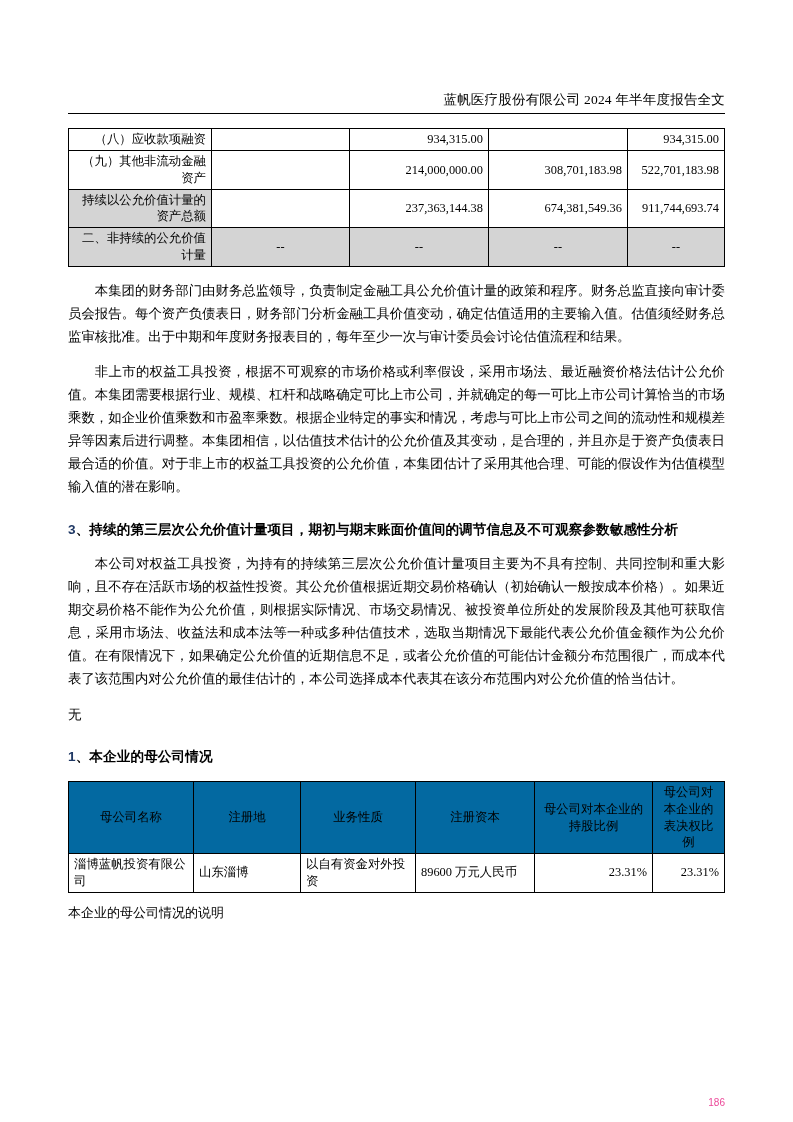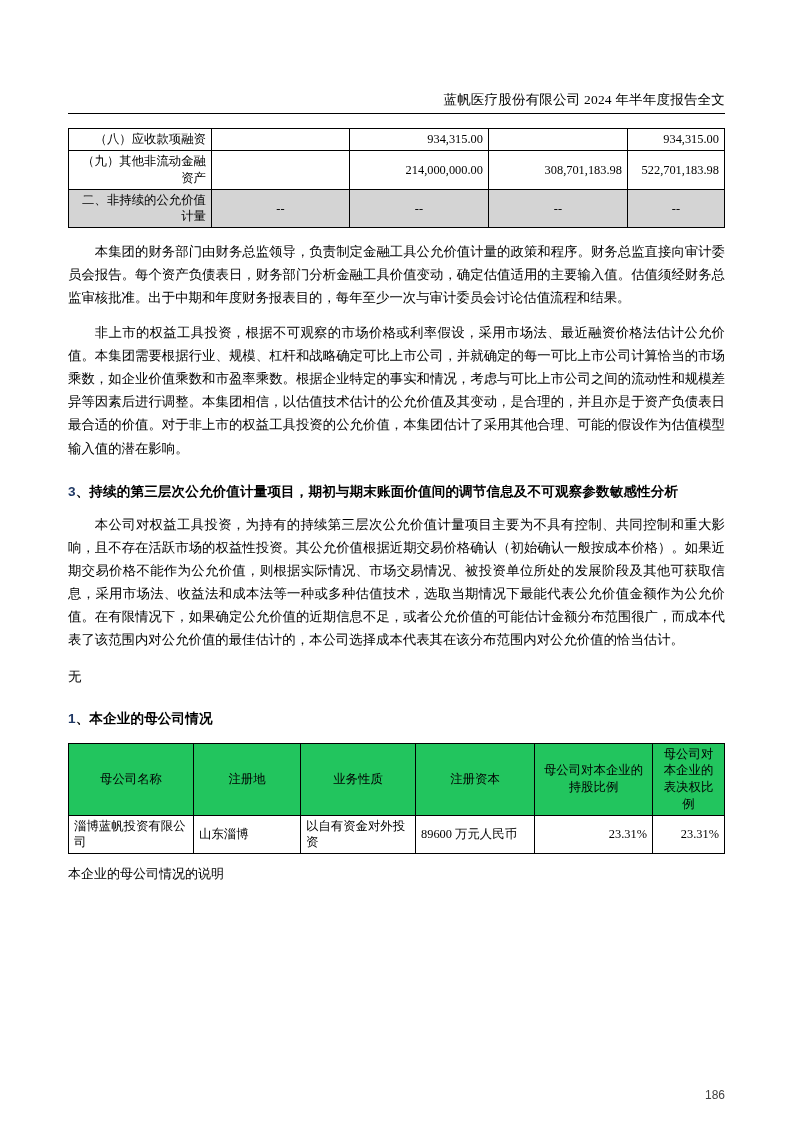--- a/index.html
+++ b/index.html
@@ -62,21 +62,21 @@
     text-align: right;
   }
   .fv-table .dash-cell {
     text-align: center;
   }
   .shade { background: #d4d4d4; }
 
   
   .pc-table { margin-top: 12px; width: 657px; }
   .pc-table th {
-    background: #22c55e;
+    background: #0369a1;
     font-size: 12.4px;
     padding: 3px 4px;
     line-height: 1.3;
   }
   .pc-table td {
     font-size: 12.4px;
     padding: 3px 5px;
     line-height: 1.3;
     vertical-align: top;
   }
@@ -116,24 +116,24 @@
   p.caption {
     font-size: 13px;
     line-height: 1.5;
     margin: 10px 0 0 0;
   }
 
   
   .page-number {
     position: absolute;
     right: 68px;
-    bottom: 56px;
-    font-size: 12px;
+    bottom: 50px;
+    font-size: 10px;
     font-family: "Liberation Sans", "DejaVu Sans", sans-serif;
-    color: #404040;
+    color: #ec4899;
   }
 </style>
 </head>
 <body>
 
 <div class="page">
 
   <div class="page-header">
     <span>蓝帆医疗股份有限公司 2024 年半年度报告全文</span>
     <div class="header-rule"></div>
@@ -147,20 +147,27 @@
         <td class="num-cell" style="width:128px;">934,315.00</td>
         <td class="num-cell" style="width:128px;"></td>
         <td class="num-cell">934,315.00</td>
       </tr>
       <tr>
         <td class="label-cell">（九）其他非流动金融资产</td>
         <td class="num-cell"></td>
         <td class="num-cell">214,000,000.00</td>
         <td class="num-cell">308,701,183.98</td>
         <td class="num-cell">522,701,183.98</td>
+      </tr>
+      <tr>
+        <td class="label-cell shade">持续以公允价值计量的资产总额</td>
+        <td class="num-cell"></td>
+        <td class="num-cell">237,363,144.38</td>
+        <td class="num-cell">674,381,549.36</td>
+        <td class="num-cell">911,744,693.74</td>
       </tr>
       <tr>
         <td class="label-cell shade">二、非持续的公允价值计量</td>
         <td class="dash-cell shade">--</td>
         <td class="dash-cell shade">--</td>
         <td class="dash-cell shade">--</td>
         <td class="dash-cell shade">--</td>
       </tr>
     </tbody>
   </table>

